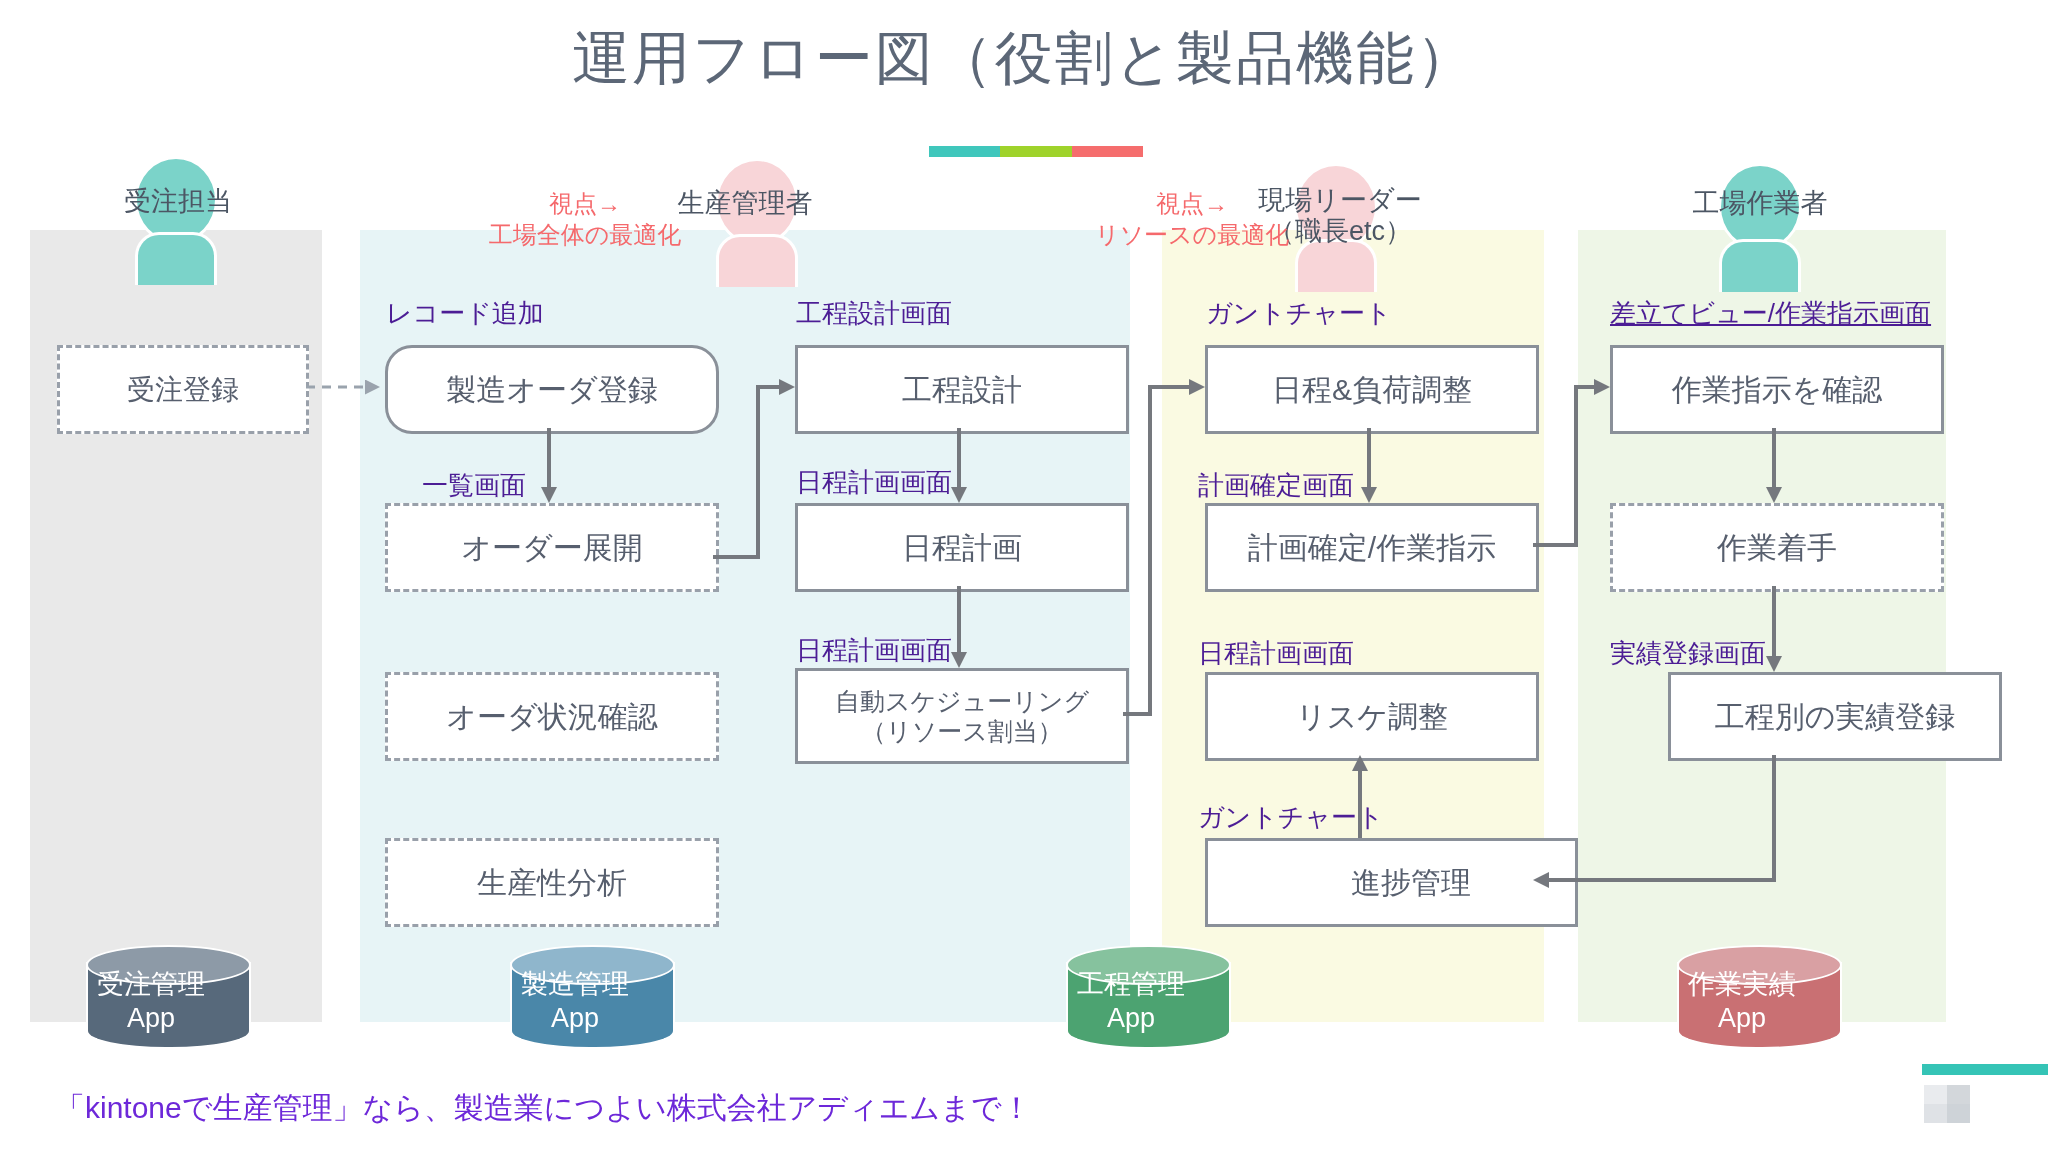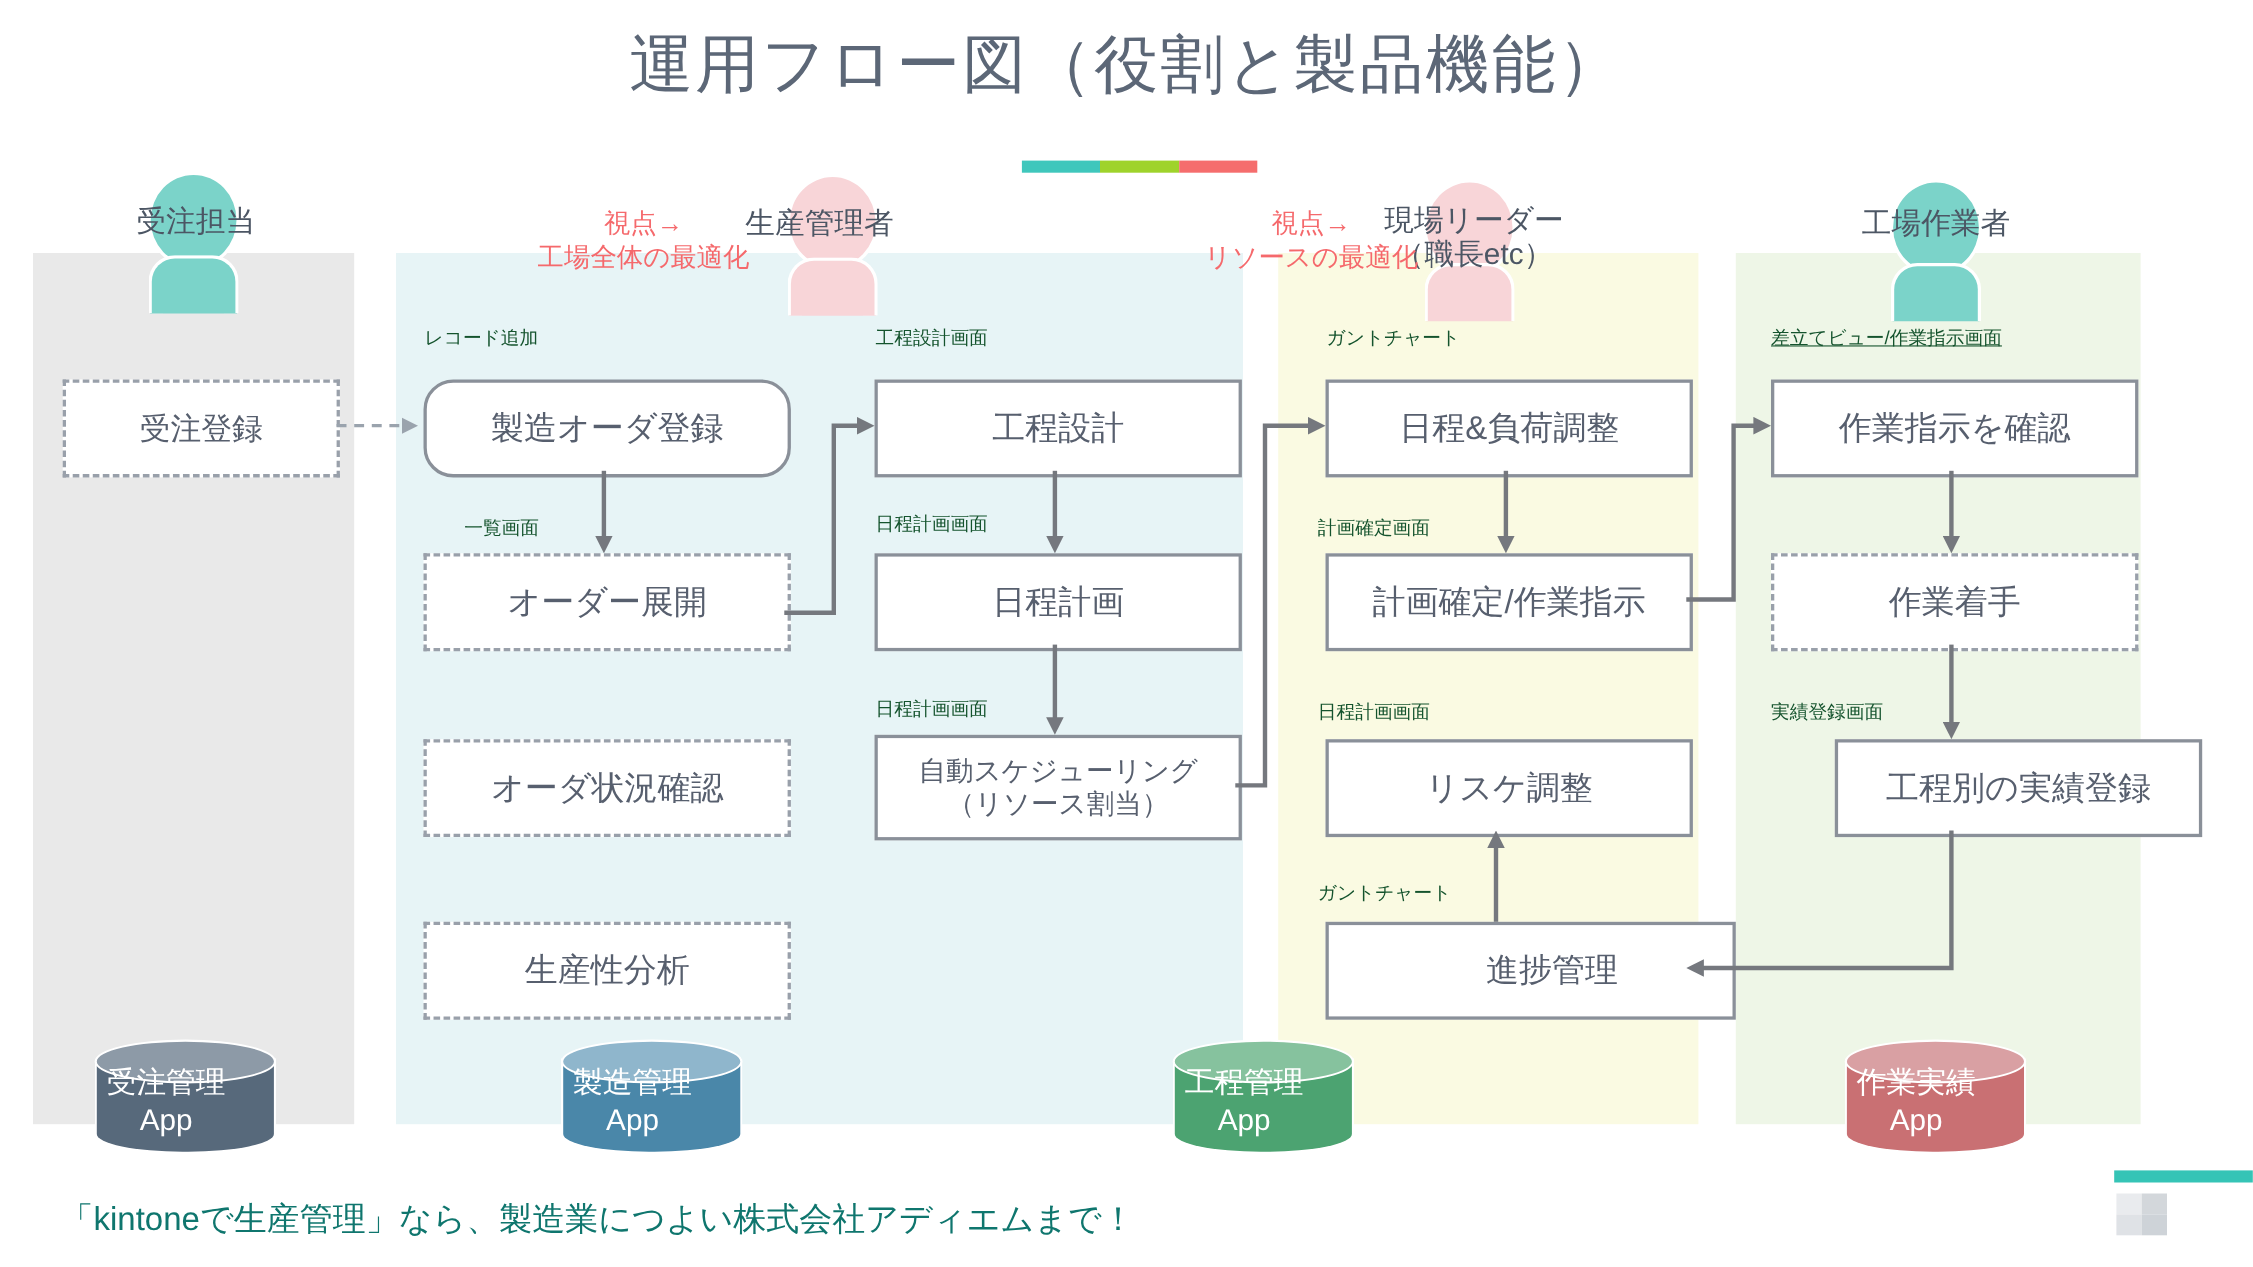--- a/index.html
+++ b/index.html
@@ -36,21 +36,21 @@
   .role-label{
     position:absolute;z-index:2;color:#4c5664;font-size:27px;line-height:31px;
     text-align:center;transform:translateX(-50%);white-space:nowrap;
   }
   
   .viewpoint{
     position:absolute;z-index:2;color:#f5696c;font-size:24px;line-height:31px;
     text-align:center;width:260px;
   }
   
-  .slabel{position:absolute;z-index:2;color:#14532d;font-size:17px;white-space:nowrap;}
+  .slabel{position:absolute;z-index:2;color:#4c1d95;font-size:26px;white-space:nowrap;}
   
   .box{
     position:absolute;z-index:2;background:#ffffff;border:3px solid #8a9099;
     display:flex;align-items:center;justify-content:center;text-align:center;
     color:#575f6e;font-size:30px;line-height:34px;
   }
   .box.dashed{border:3px dashed #99a0aa;}
   .box.small-text{font-size:25px;line-height:30px;}
   
   svg.arrows{position:absolute;left:0;top:0;z-index:3;pointer-events:none;}
@@ -68,21 +68,21 @@
   .cyl .cyl-text{
     position:absolute;left:0;top:22px;width:100%;text-align:center;
     color:#ffffff;font-size:27px;line-height:34px;z-index:2;
   }
   .c1 .cyl-body{background:#57697b;} .c1 .cyl-top{background:#8d9aa7;}
   .c2 .cyl-body{background:#4a87a9;} .c2 .cyl-top{background:#8fb6cc;}
   .c3 .cyl-body{background:#4ca371;} .c3 .cyl-top{background:#86c29e;}
   .c4 .cyl-body{background:#c97073;} .c4 .cyl-top{background:#d9a0a3;}
   
   .footer{
-    position:absolute;left:55px;top:1088px;font-size:30px;color:#0f766e;z-index:2;white-space:nowrap;text-align:center;
+    position:absolute;left:55px;top:1088px;font-size:30px;color:#6d28d9;z-index:2;white-space:nowrap;text-align:center;
   }
   .corner-bar{position:absolute;left:1922px;top:1064px;width:126px;height:11px;background:#35c4b6;z-index:2;}
   .corner-logo{position:absolute;left:1924px;top:1085px;width:46px;height:38px;z-index:2;
     display:grid;grid-template-columns:1fr 1fr;grid-template-rows:1fr 1fr;}
   .corner-logo i:nth-child(1){background:#e9ebee;}
   .corner-logo i:nth-child(2){background:#d3d7db;}
   .corner-logo i:nth-child(3){background:#dfe2e6;}
   .corner-logo i:nth-child(4){background:#ced3d8;}
 </style>
 </head>

